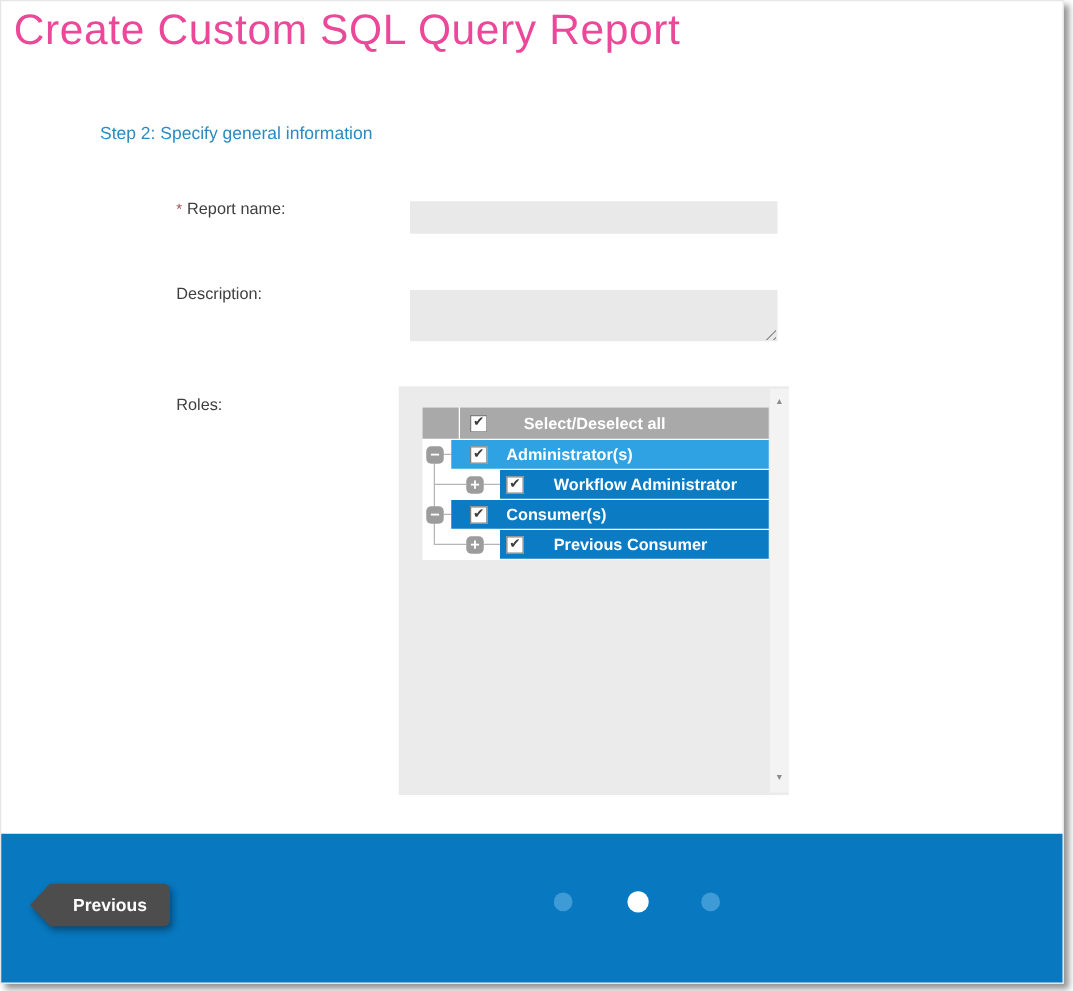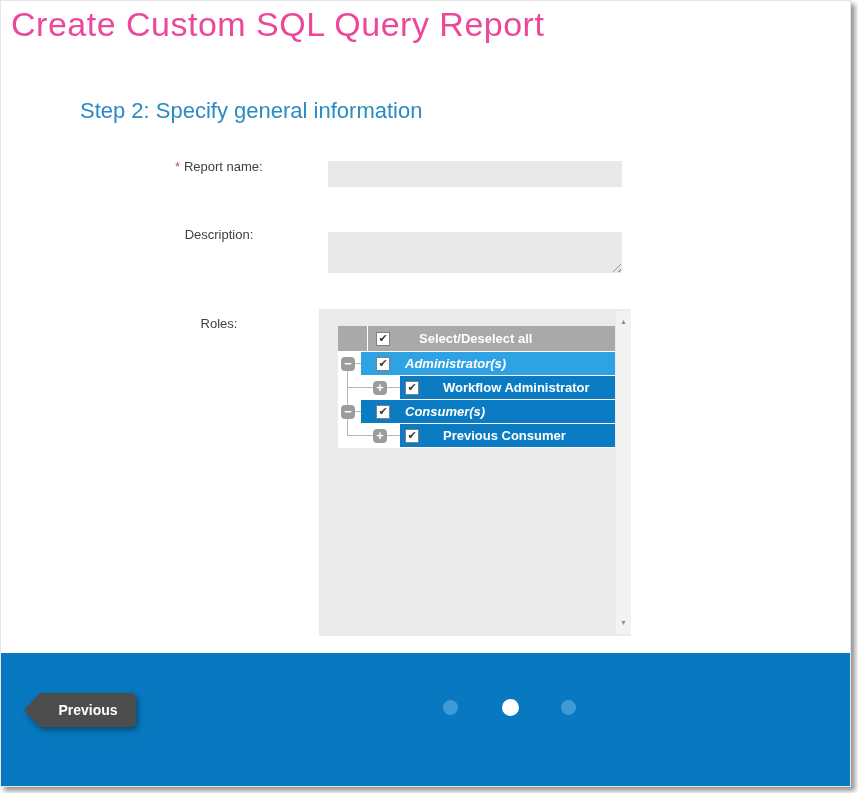--- a/index.html
+++ b/index.html
@@ -10,25 +10,25 @@
     background:#ffffff; border:1px solid #e6e6e6;
     box-shadow:4px 4px 5px rgba(60,60,60,0.55);
   }
 
   .page-title {
     position:absolute; left:10px; top:4px;
     font-size:34px; font-weight:300; color:#ec4899; letter-spacing:0.5px;
   }
   .step-heading {
     position:absolute; left:79px; top:97px;
-    font-size:22px; font-weight:300; color:#2b8ac3;
+    font-size:14px; font-weight:300; color:#2b8ac3;
   }
 
   .field-label {
-    position:absolute; left:140px; width:156px; text-align:center;
+    position:absolute; left:140px; width:156px; text-align:left;
     font-size:13px; color:#3f3f3f;
   }
   .required-star { color:#a8505c; margin-right:4px; font-size:12px; }
 
   .text-input {
     position:absolute; left:327px; width:294px; height:26px;
     background:#e9e9e9; border:none; outline:none; padding:0 6px;
     font-family:"Liberation Sans", sans-serif; font-size:13px; color:#333;
   }
   .text-area {
@@ -56,21 +56,21 @@
 
   .row-admin    { left:42px; top:43px;  width:254px; background:#2fa2e3; }
   .row-wadmin   { left:81px; top:67px;  width:215px; background:#0b7cc4; }
   .row-consumer { left:42px; top:91px;  width:254px; background:#0b7cc4; }
   .row-wcons    { left:81px; top:115px; width:215px; background:#0b7cc4; }
 
   .tree-label { color:#ffffff; font-size:13px; font-weight:600; white-space:nowrap; }
   .hdr-bar .cbx { margin-left:8px; }
   .hdr-bar .tree-label { margin-left:29px; }
   .lvl0 .cbx { margin-left:15px; }
-  .lvl0 .tree-label { margin-left:15px;font-style:italic; }
+  .lvl0 .tree-label { margin-left:15px; }
   .lvl1 .cbx { margin-left:5px; }
   .lvl1 .tree-label { margin-left:24px; }
 
   .cbx {
     width:14px; height:14px; background:#ffffff; border:1px solid #808080;
     display:flex; align-items:center; justify-content:center; flex:none;
     font-size:11px; line-height:11px; color:#3c3c3c; cursor:pointer;
   }
 
   .expander {
@@ -92,21 +92,21 @@
   }
   .scroll-arrow {
     position:absolute; left:0; width:15px; text-align:center;
     font-size:7px; color:#8c8c8c; cursor:pointer; line-height:10px;
   }
   .arrow-up { top:6px; }
   .arrow-down { bottom:6px; }
 
   
   .footer {
-    position:absolute; left:0; bottom:0; width:100%; height:133px;
+    position:absolute; left:0; bottom:0; width:100%; height:119px;
     background:#0878c0;
   }
 
   .btn { position:absolute; height:34px; display:flex; align-items:center; justify-content:center; cursor:pointer; }
   .btn-prev {
     left:39px; top:40px; width:96px; background:#4d4d4d;
     border-radius:0 5px 5px 0; filter:drop-shadow(2px 3px 3px rgba(0,0,0,0.4));
   }
   .btn-prev::before {
     content:""; position:absolute; left:-16px; top:0;

